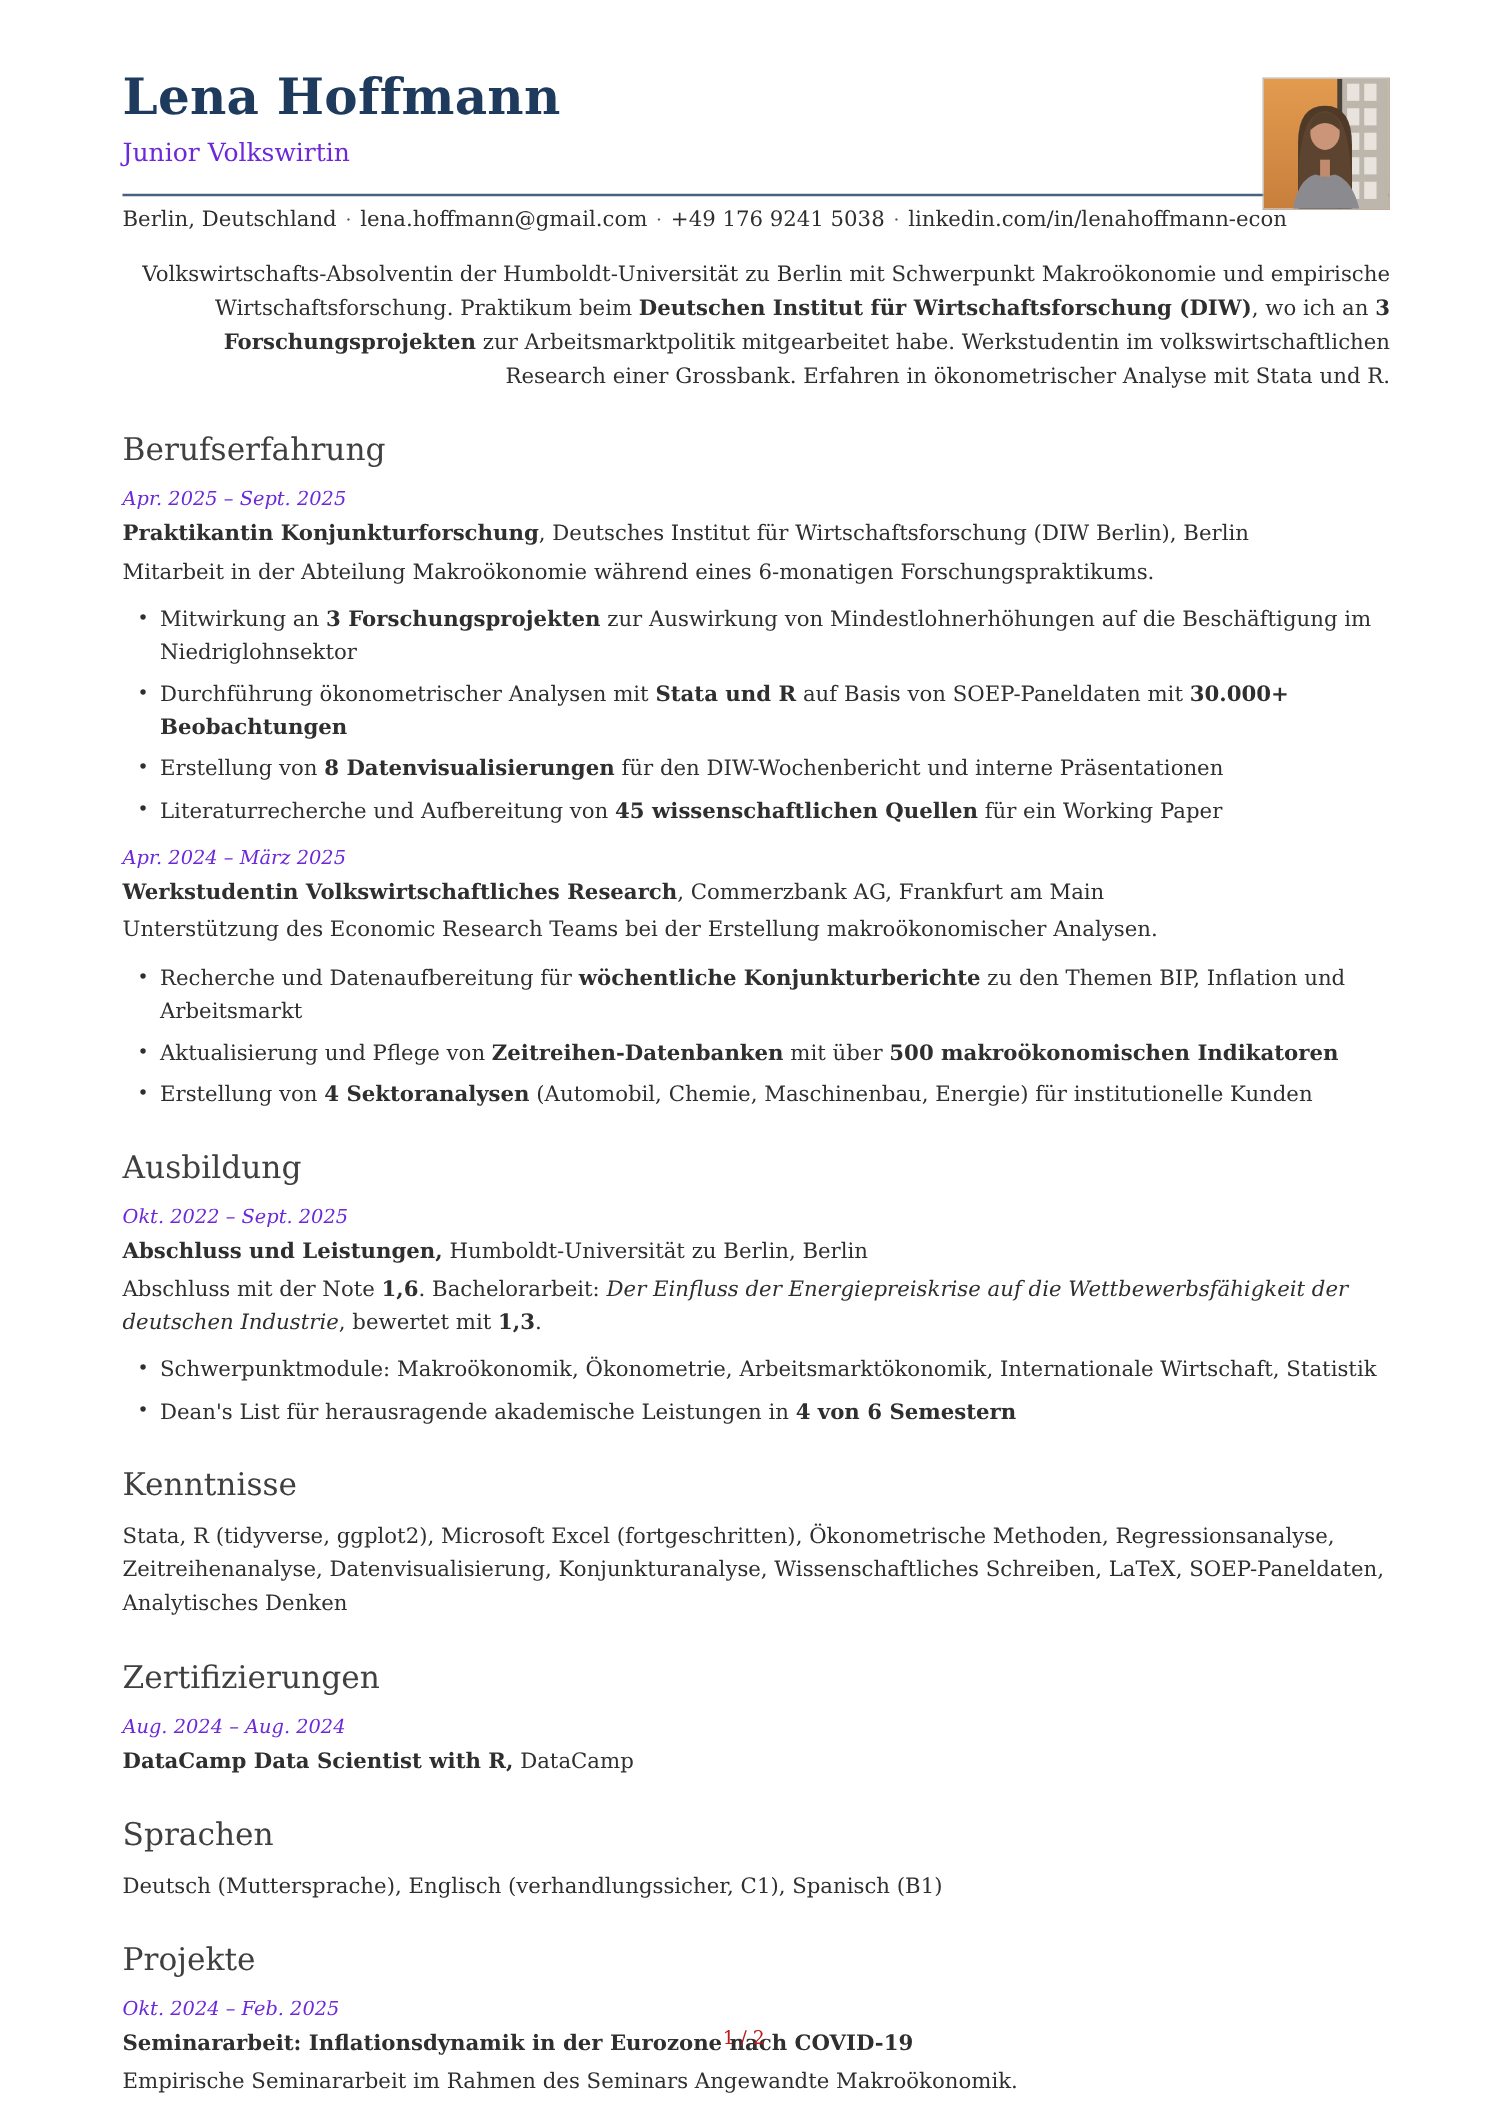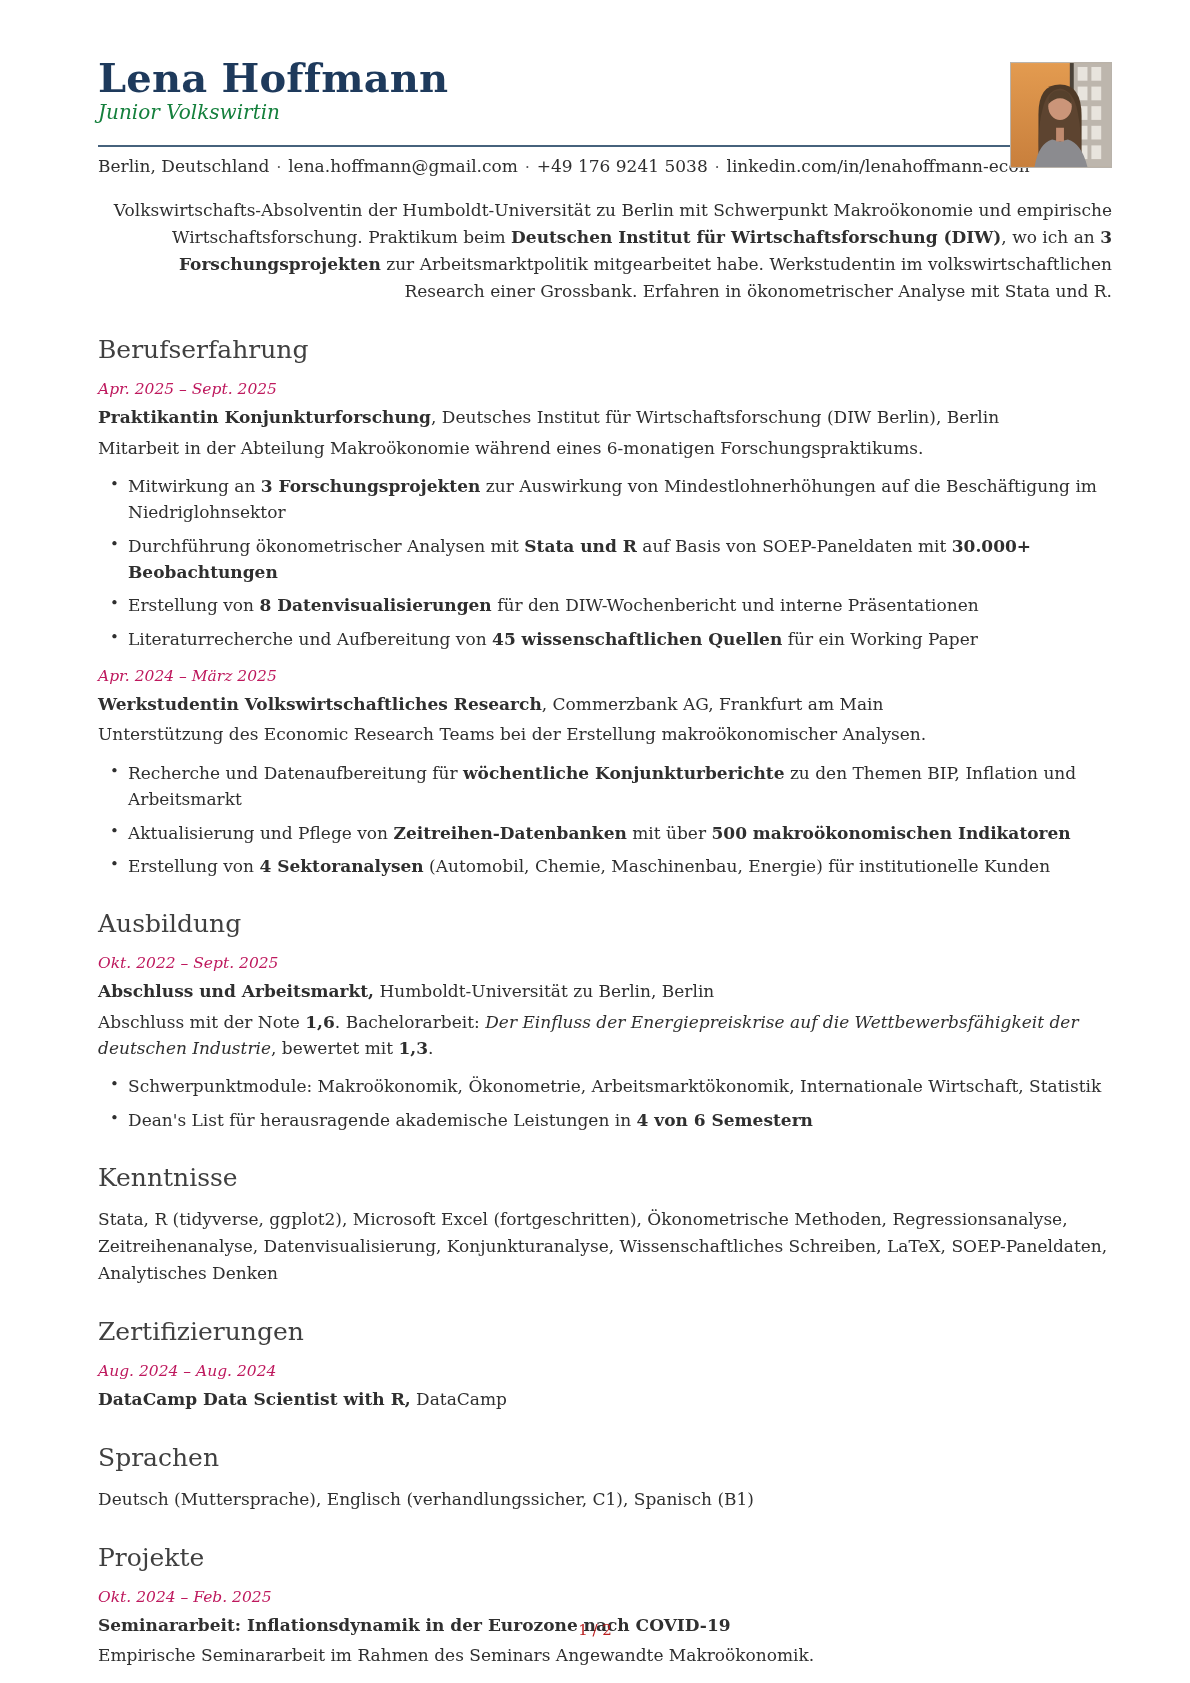--- a/index.html
+++ b/index.html
@@ -8,35 +8,35 @@
     width:1190px; height:1683px; position:relative; overflow:hidden;
     background:#ffffff; color:#2f2f2f;
     font-family:"DejaVu Serif", serif;
     padding:56px 78px 0 98px;
     hyphens:auto; -webkit-hyphens:auto;
   }
   
   .name {
     font-size:40px; font-weight:bold; color:#1e3a5c; letter-spacing:0.2px; line-height:1.1;
   }
-  .subtitle { font-size:20px; color:#15803d;font-style:italic; }
+  .subtitle { font-size:20px; margin-top:10px; color:#6d28d9; }
   .photo {
     position:absolute; top:62px; right:78px; width:102px; height:106px;
     border:1px solid #b9b3ab; display:block;
   }
   .rule { border:none; border-top:2px solid #46627c; margin-top:21px; }
   .contact { font-size:17px; margin-top:9px; color:#2f2f2f; }
   .contact .sep { padding:0 7px; color:#555; font-size:15px; }
   
   .summary { font-size:17px; line-height:1.59; margin-top:21px; text-align:right; }
   
   .section-heading {
     font-size:25px; font-weight:normal; color:#404040; margin-top:30px; line-height:1.2;
   }
-  .entry-dates { font-style:italic; font-size:15.5px; margin-top:15px; color:#be185d; }
+  .entry-dates { font-style:italic; font-size:15.5px; margin-top:15px; color:#6d28d9; }
   .entry-title { font-size:17px; margin-top:7px; line-height:1.5; }
   .entry-desc  { font-size:17px; margin-top:4px; line-height:1.55; }
   ul.bullets { list-style:none; margin-top:12px; margin-left:28px; }
   ul.bullets li {
     position:relative; font-size:17px; line-height:1.55; margin-bottom:7px; padding-left:2px;
   }
   ul.bullets li::before {
     content:"•"; position:absolute; left:-16px; top:0; font-size:15px; color:#2f2f2f;
   }
   .skills-text, .languages-text { font-size:17px; line-height:1.59; margin-top:13px; }
@@ -121,21 +121,21 @@
         <li><span>Aktualisierung und Pflege von </span><b>Zeitreihen-Datenbanken</b><span> mit über </span><b>500 makroökonomischen Indikatoren</b></li>
         <li><span>Erstellung von </span><b>4 Sektoranalysen</b><span> (Automobil, Chemie, Maschinenbau, Energie) für institutionelle Kunden</span></li>
       </ul>
     </div>
   </section>
 
   <section>
     <h2 class="section-heading">Ausbildung</h2>
     <div>
       <div class="entry-dates">Okt. 2022 – Sept. 2025</div>
-      <div class="entry-title"><b>Abschluss und Arbeitsmarkt,</b><span> Humboldt-Universität zu Berlin, Berlin</span></div>
+      <div class="entry-title"><b>Abschluss und Leistungen,</b><span> Humboldt-Universität zu Berlin, Berlin</span></div>
       <div class="entry-desc"><span>Abschluss mit der Note </span><b>1,6</b><span>. Bachelorarbeit: </span><i>Der Einfluss der Energiepreiskrise auf die Wettbewerbsfähigkeit der deutschen Industrie</i><span>, bewertet mit </span><b>1,3</b><span>.</span></div>
       <ul class="bullets">
         <li><span>Schwerpunktmodule: Makroökonomik, Ökonometrie, Arbeitsmarktökonomik, Internationale Wirtschaft, Statistik</span></li>
         <li><span>Dean's List für herausragende akademische Leistungen in </span><b>4 von 6 Semestern</b></li>
       </ul>
     </div>
   </section>
 
   <section>
     <h2 class="section-heading">Kenntnisse</h2>

